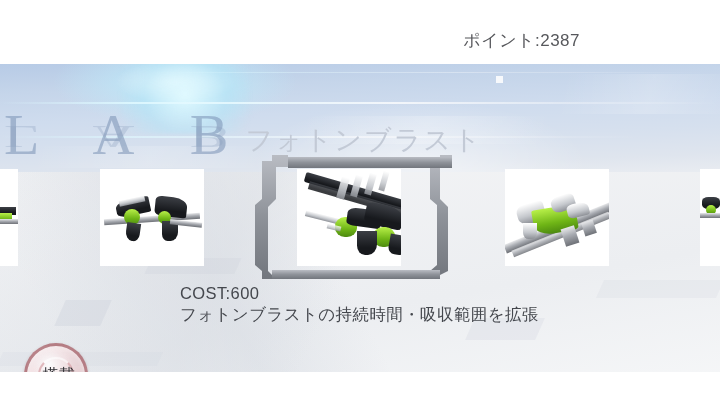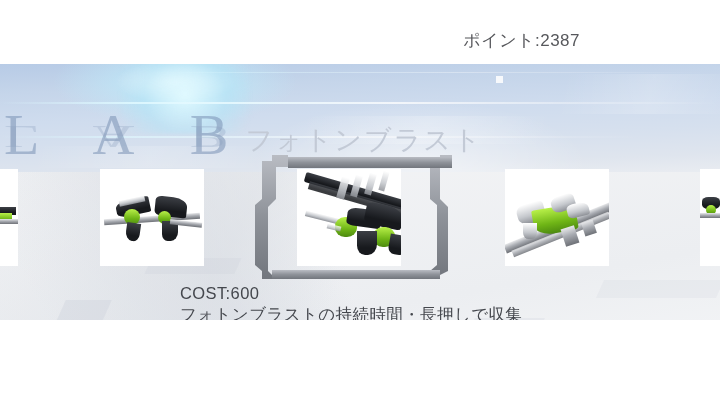--- a/index.html
+++ b/index.html
@@ -3,21 +3,21 @@
 <meta charset="utf-8">
 <style>
   html, body {
     margin: 0;
     padding: 0;
     background: #ffffff;
   }
   #app {
     position: relative;
     width: 720px;
-    height: 320px;
+    height: 372px;
     overflow: hidden;
     font-family: "Liberation Sans", sans-serif;
     background: #fdfdfd;
     user-select: none;
   }
 
   
   .base-bg {
     position: absolute;
     left: 0; top: 0;
@@ -343,20 +343,20 @@
                L 430,124 L 430,116 L 437,110 L 437,50 L 430,44 L 430,6 L 440,6 L 440,0 Z" fill="url(#brkG)"></path>
 
       <rect x="288" y="2" width="164" height="11" fill="url(#brkG)"></rect>
 
       <rect x="272" y="115" width="168" height="9" fill="url(#brkG)"></rect>
     </svg>
   </div>
 
   <div class="desc">
     <div class="row">COST:600</div>
-    <div class="row">フォトンブラストの持続時間・長押しで収集</div>
+    <div class="row">フォトンブラストの持続時間・吸収範囲を拡張</div>
   </div>
 
   <div class="cbtn btn-left">
     <span class="cbtn-label">搭載</span>
   </div>
 
 </div>
 
 </body></html>

